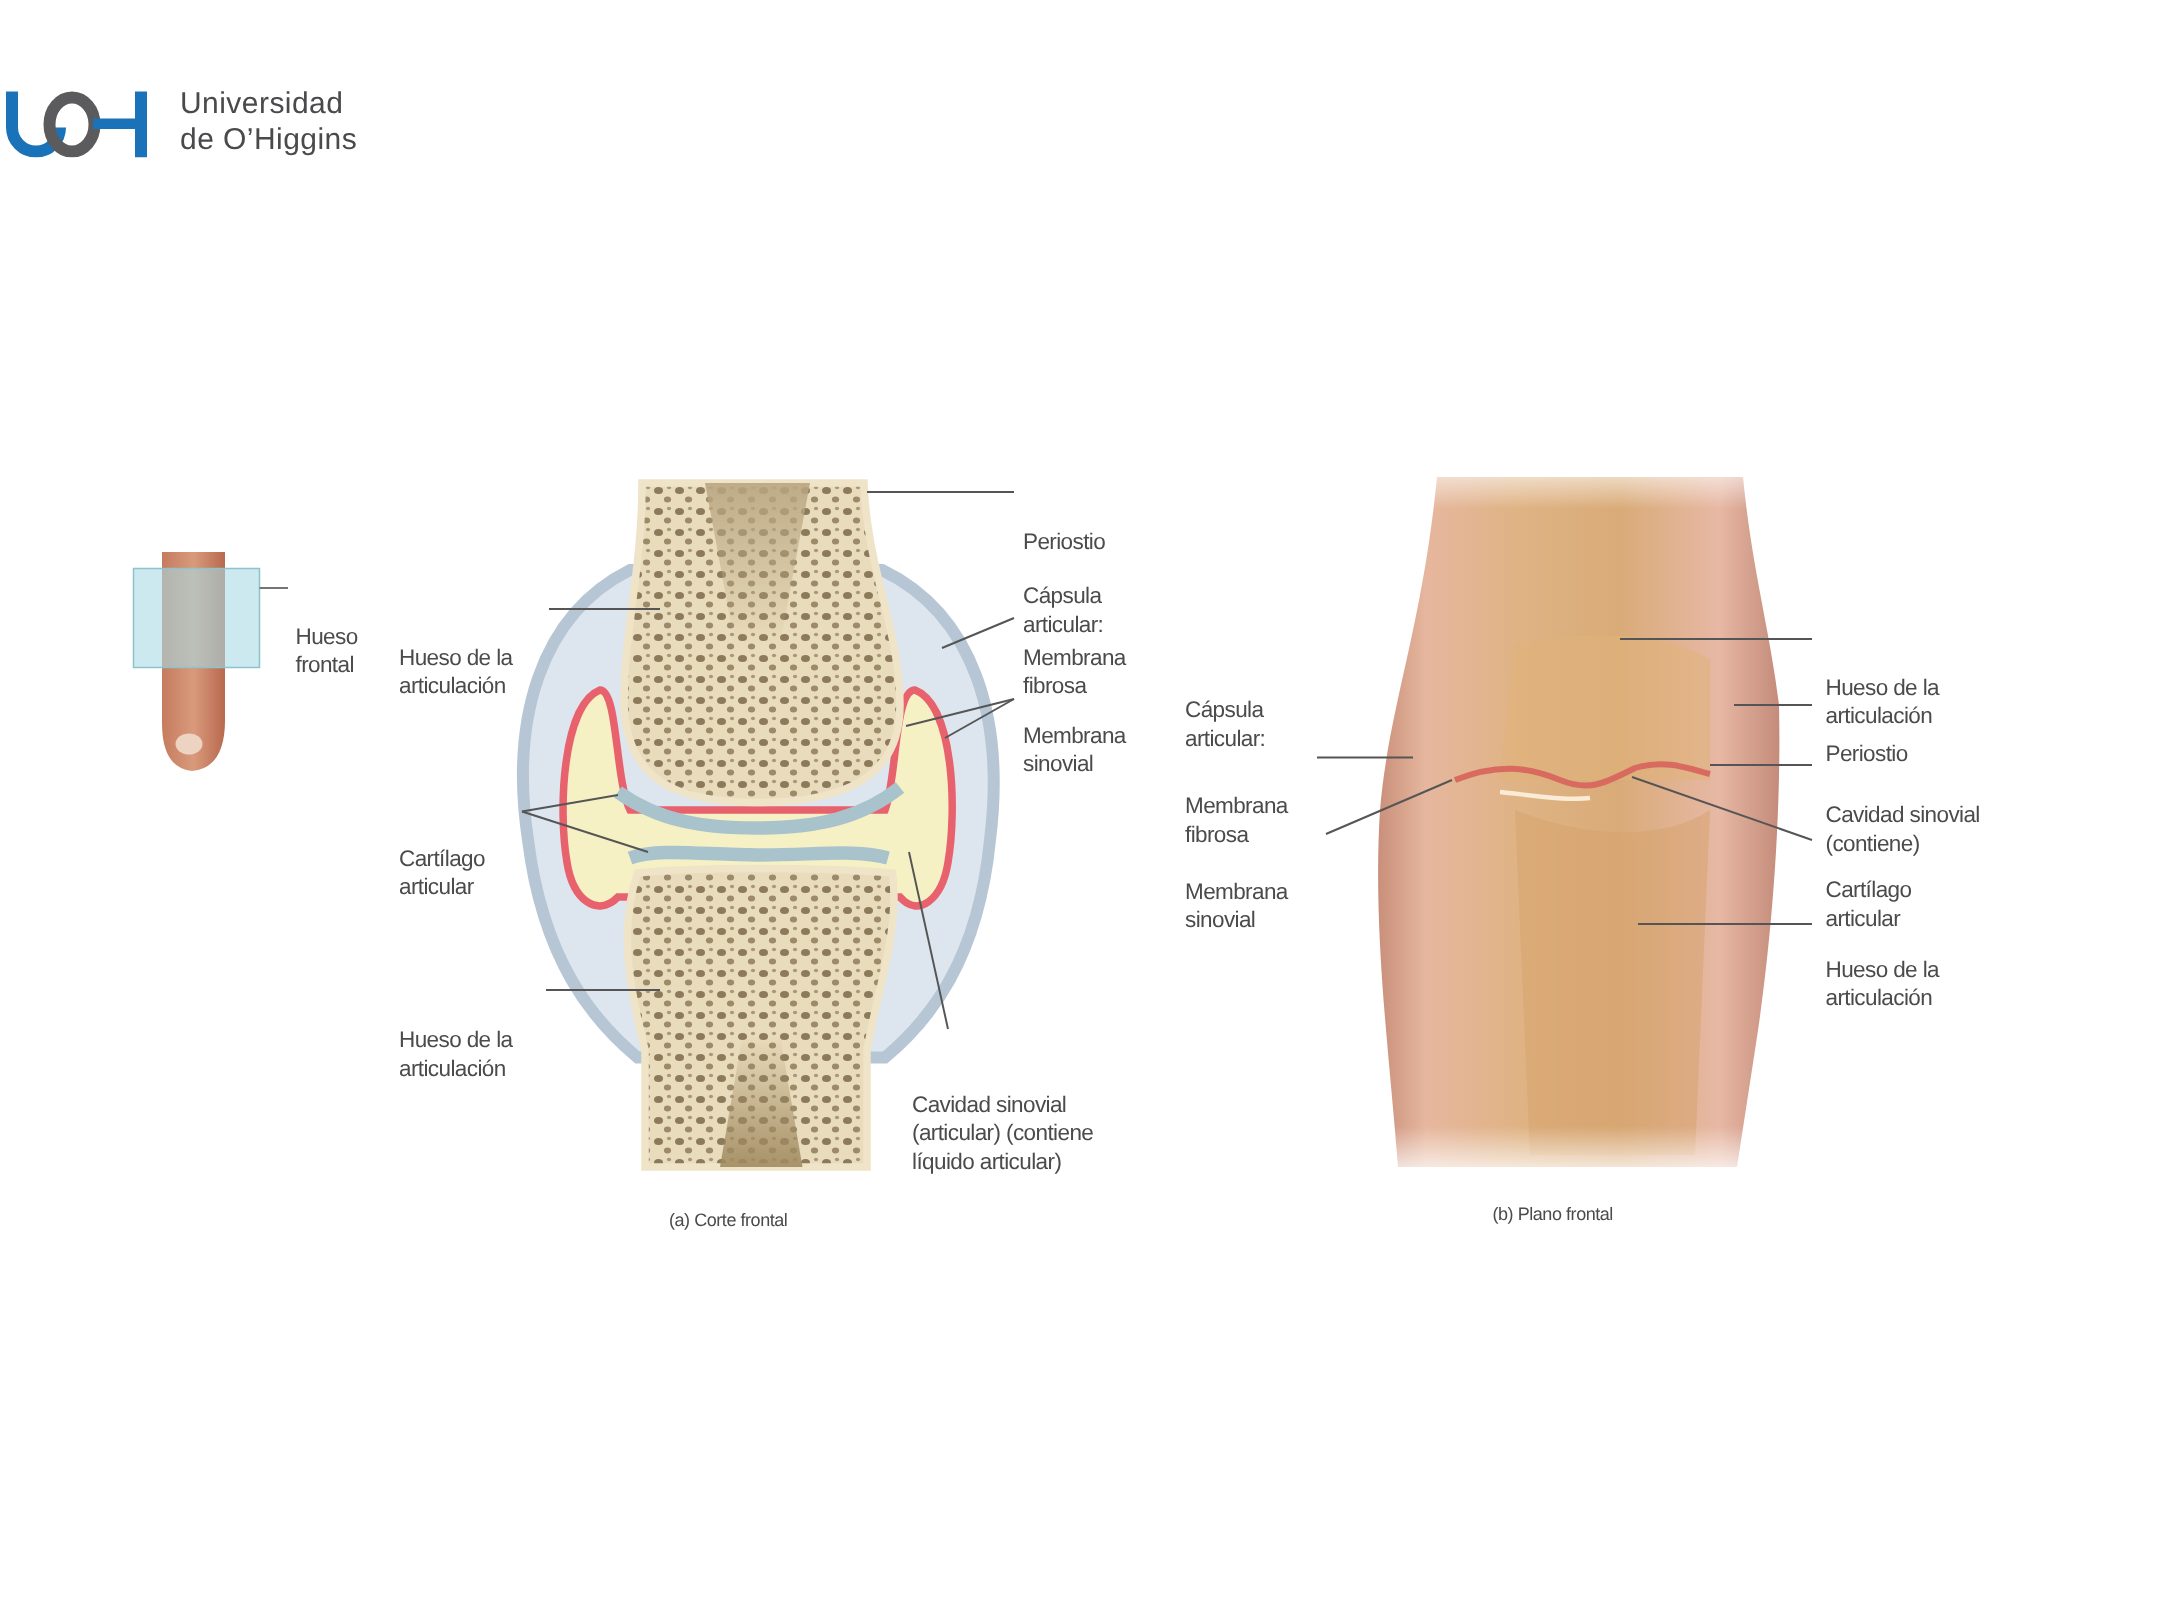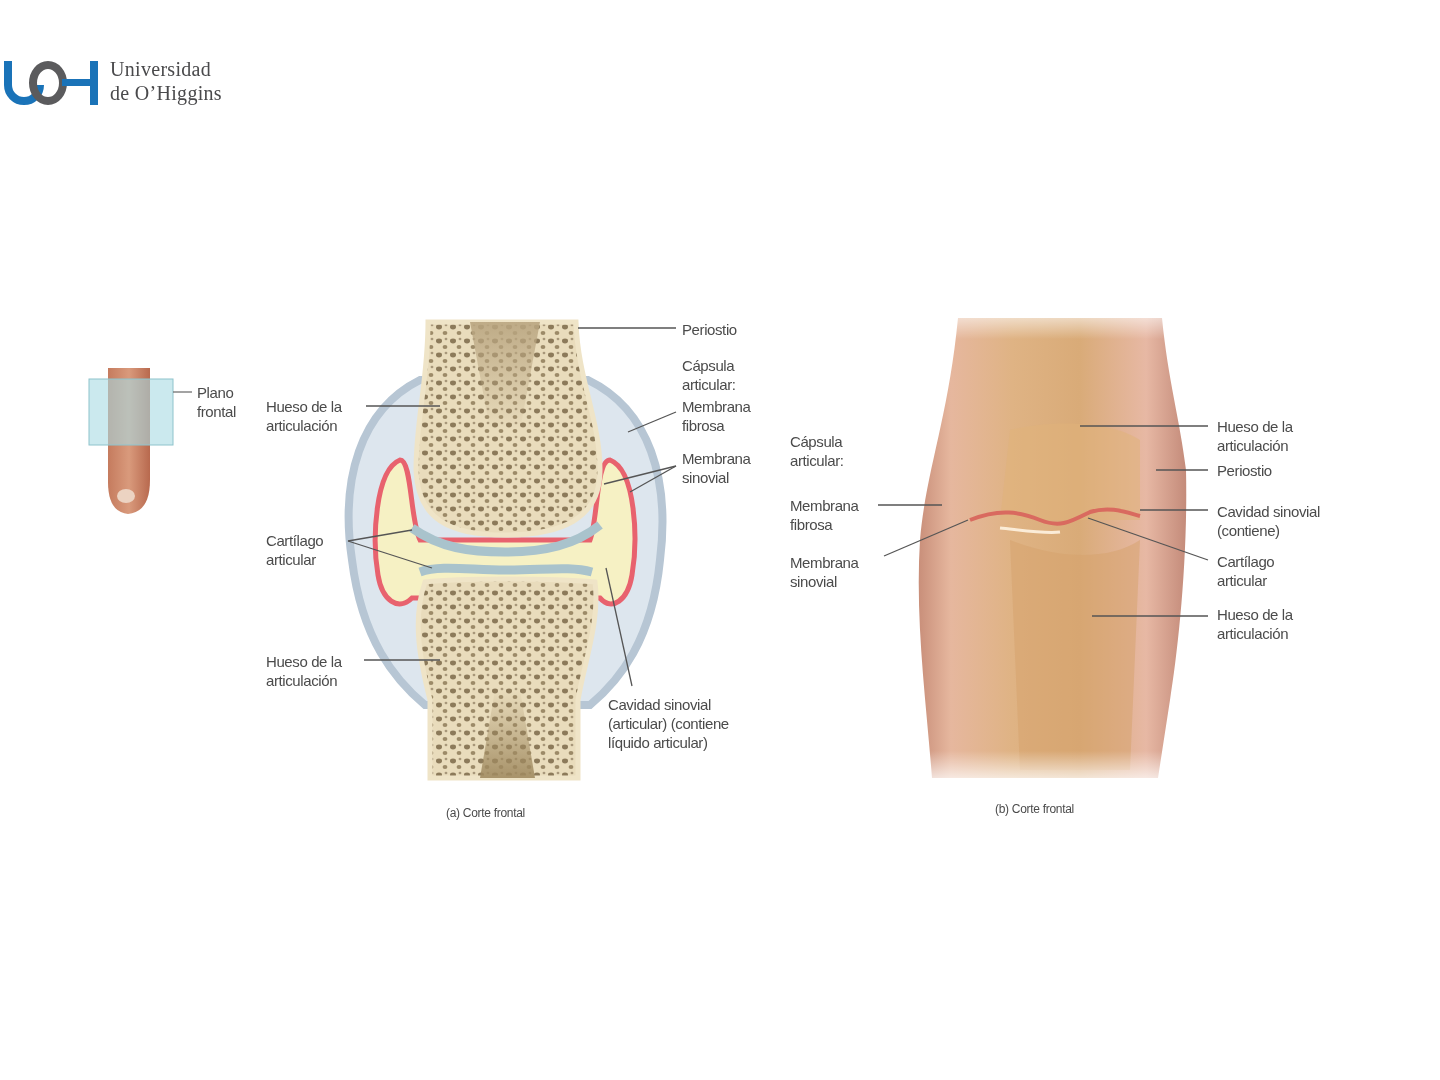--- a/index.html
+++ b/index.html
@@ -2,22 +2,22 @@
 <html><head>
 <meta charset="utf-8">
 <style>
   html, body { margin: 0; padding: 0; }
   body {
     width: 1440px; height: 1080px; background: #ffffff; position: relative; overflow: hidden;
     font-family: "Liberation Sans", sans-serif; color: #333;
   }
   .logo { position: absolute; left: 4px; top: 56px; height: 50px; display: flex; align-items: center; }
   .logo svg { display: block; }
-  .logo-text { margin-left: 10px; font-family: Liberation Serif, serif; font-size: 20px; line-height: 24px; color: #4a4a4c; letter-spacing: 0.3px; }
-  .lbl { position: absolute; font-size: 15px; line-height: 19px; color: #4b4b4b; letter-spacing: -0.4px; white-space: nowrap; }
+  .logo-text { margin-left: 20px; font-family: Liberation Sans, sans-serif; font-size: 20px; line-height: 24px; color: #4a4a4c; letter-spacing: 0.3px; }
+  .lbl { position: absolute; font-size: 15px; line-height: 19px; color: #4b4b4b; letter-spacing: -0.4px; white-space: nowrap; margin-top: 32px; }
   .cap { position: absolute; font-size: 12px; color: #4b4b4b; letter-spacing: -0.3px; white-space: nowrap; }
   svg.art { position: absolute; left: 0; top: 0; }
 </style>
 </head>
 <body>
 
 <div class="logo">
   <svg width="96" height="48" viewBox="0 0 96 48">
     <path d="M4 4 V28 a16 16 0 0 0 32 0" fill="none" stroke="#1a73b8" stroke-width="8"></path>
     <ellipse cx="44" cy="26" rx="15" ry="18" fill="none" stroke="#5b5b5d" stroke-width="8"></ellipse>
@@ -117,21 +117,21 @@
     <line x1="1156" y1="470" x2="1208" y2="470"></line>
     <line x1="1140" y1="510" x2="1208" y2="510"></line>
     <line x1="1088" y1="518" x2="1208" y2="560"></line>
     <line x1="1092" y1="616" x2="1208" y2="616"></line>
     <line x1="878" y1="505" x2="942" y2="505"></line>
     <line x1="884" y1="556" x2="968" y2="520"></line>
   </g>
 </svg>
 
 <div class="lbl" style="left:197px; top:383px;">
-  <div>Plano</div>
+  <div>Hueso</div>
   <div>frontal</div>
 </div>
 
 <div class="lbl" style="left:682px; top:320px;">Periostio</div>
 <div class="lbl" style="left:682px; top:356px;">
   <div>Cápsula</div>
   <div>articular:</div>
 </div>
 <div class="lbl" style="left:682px; top:397px;">
   <div>Membrana</div>
@@ -182,13 +182,13 @@
   <div>(contiene)</div>
 </div>
 <div class="lbl" style="left:1217px; top:552px;">
   <div>Cartílago</div>
   <div>articular</div>
 </div>
 <div class="lbl" style="left:1217px; top:605px;">
   <div>Hueso de la</div>
   <div>articulación</div>
 </div>
-<div class="cap" style="left:995px; top:802px;">(b) Corte frontal</div>
+<div class="cap" style="left:995px; top:802px;">(b) Plano frontal</div>
 
 </body></html>

